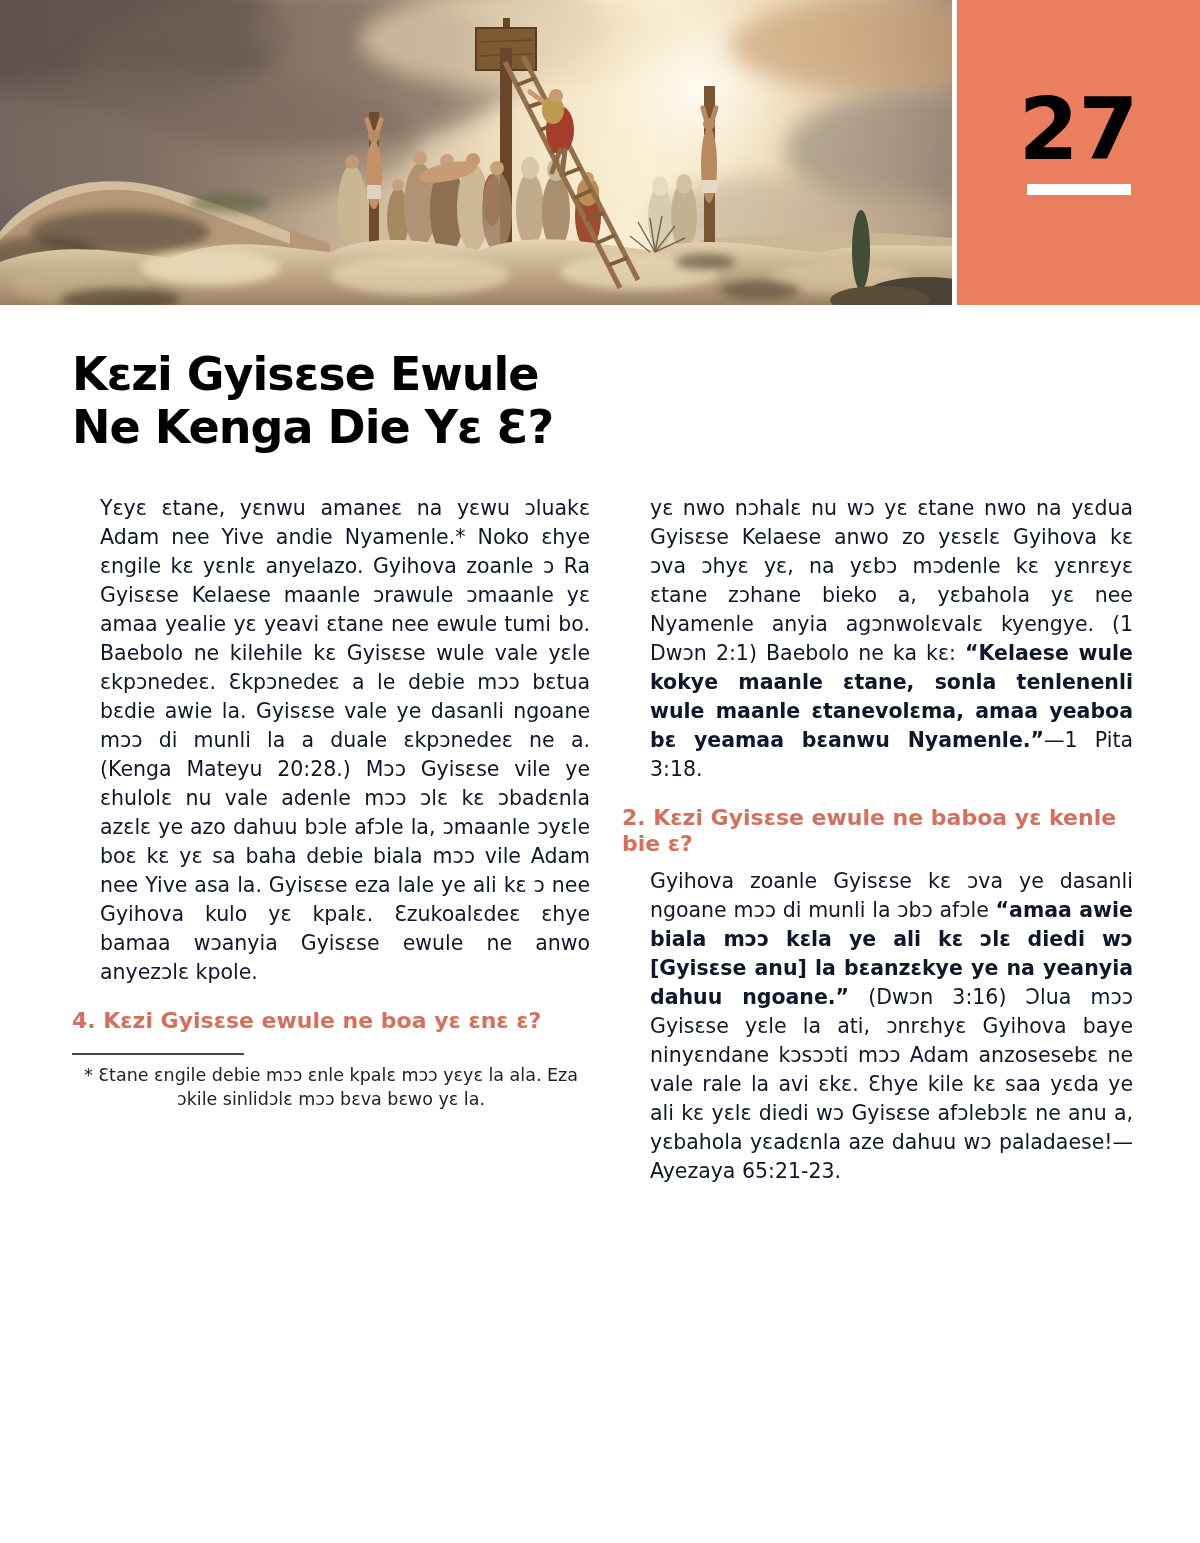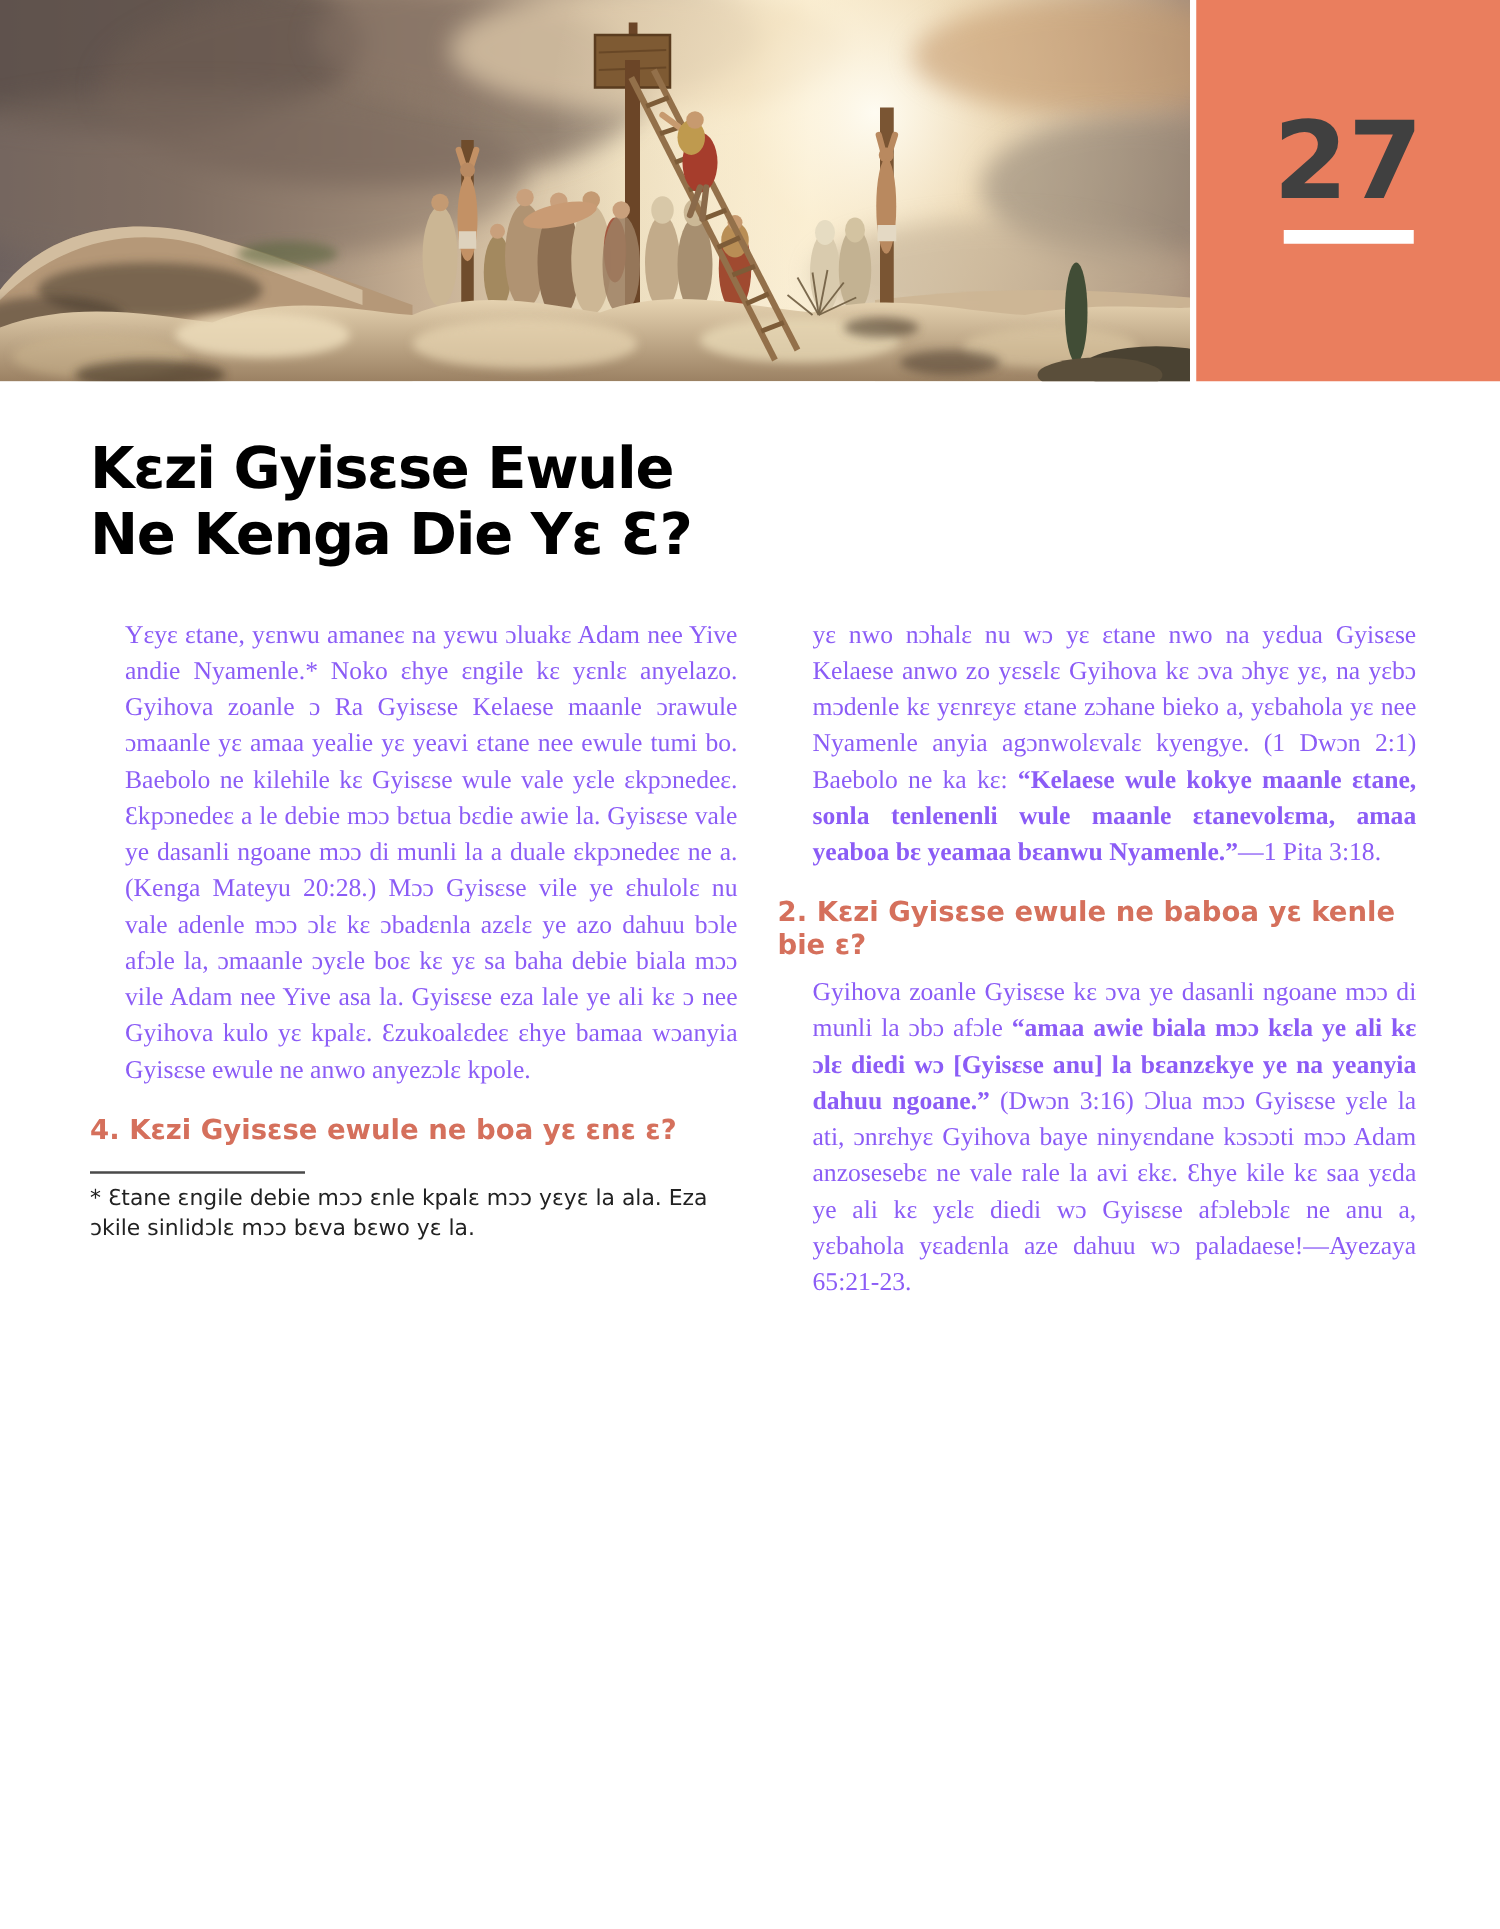--- a/index.html
+++ b/index.html
@@ -20,21 +20,21 @@
   }
   .lesson-box {
     position: absolute; left: 957px; top: 0;
     width: 243px; height: 305px;
     background: #ea7e5e;
     display: flex; flex-direction: column; align-items: center;
   }
   .lesson-number {
     margin-top: 86px;
     font-size: 86px; line-height: 86px;
-    font-weight: bold; color: #404040;
+    font-weight: bold; color: #000000;
     letter-spacing: 0px;
   }
   .lesson-underline {
     width: 104px; height: 11px;
     background: #ffffff;
     margin-top: 12px;
   }
 
   
   .title {
@@ -47,22 +47,21 @@
 
   
   .col { position: absolute; top: 494px; }
   .col1 { left: 72px;  width: 518px; }
   .col2 { left: 622px; width: 511px; }
 
   p.body {
     margin: 0 0 0 28px;
     font-size: 20.5px; line-height: 29px;
     text-align: justify;
-    color: #8b5cf6;
-    font-family: Liberation Serif, serif;
+    color: #0f172a;
   }
   p.body.cont { text-align-last: justify; }
 
   h2.question {
     margin: 21px 0 10px 0;
     font-size: 22px; line-height: 26px;
     font-weight: bold;
     color: #d5705c;
   }
 
@@ -70,21 +69,21 @@
 
   .footnote-rule {
     width: 172px; height: 0;
     border-top: 2px solid #4a4a4a;
     margin: 19px 0 9px 0;
   }
   p.footnote {
     margin: 0;
     font-size: 17.5px; line-height: 23.5px;
     color: #222222;
-    text-align: left;
+    text-align: center;
   }
 </style>
 </head>
 <body>
 
 <div>
 
   <div class="photo">
     <svg width="952" height="305" viewBox="0 0 952 305" preserveAspectRatio="none">
       <defs>

